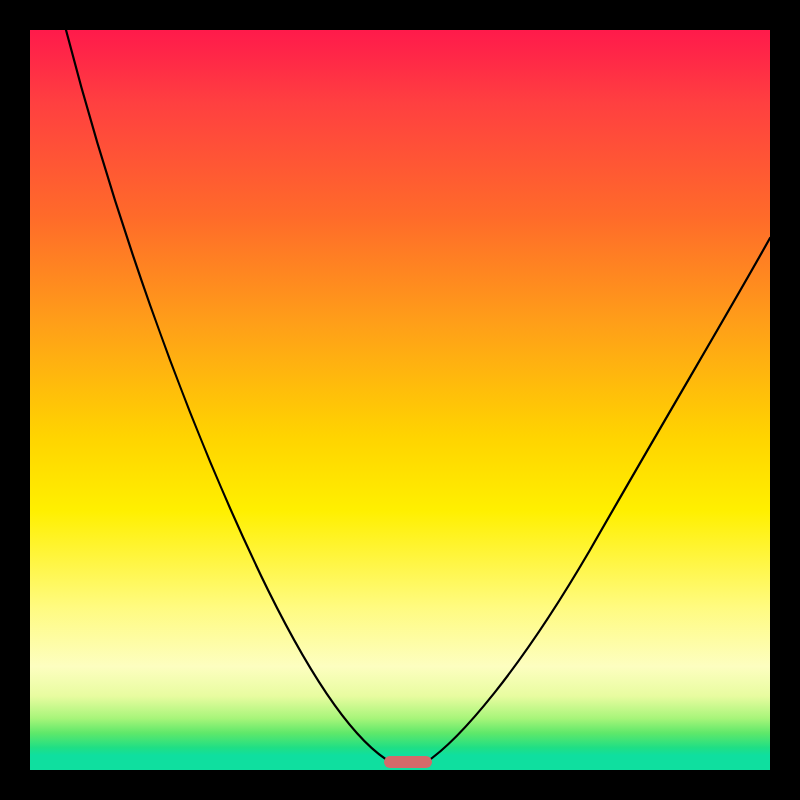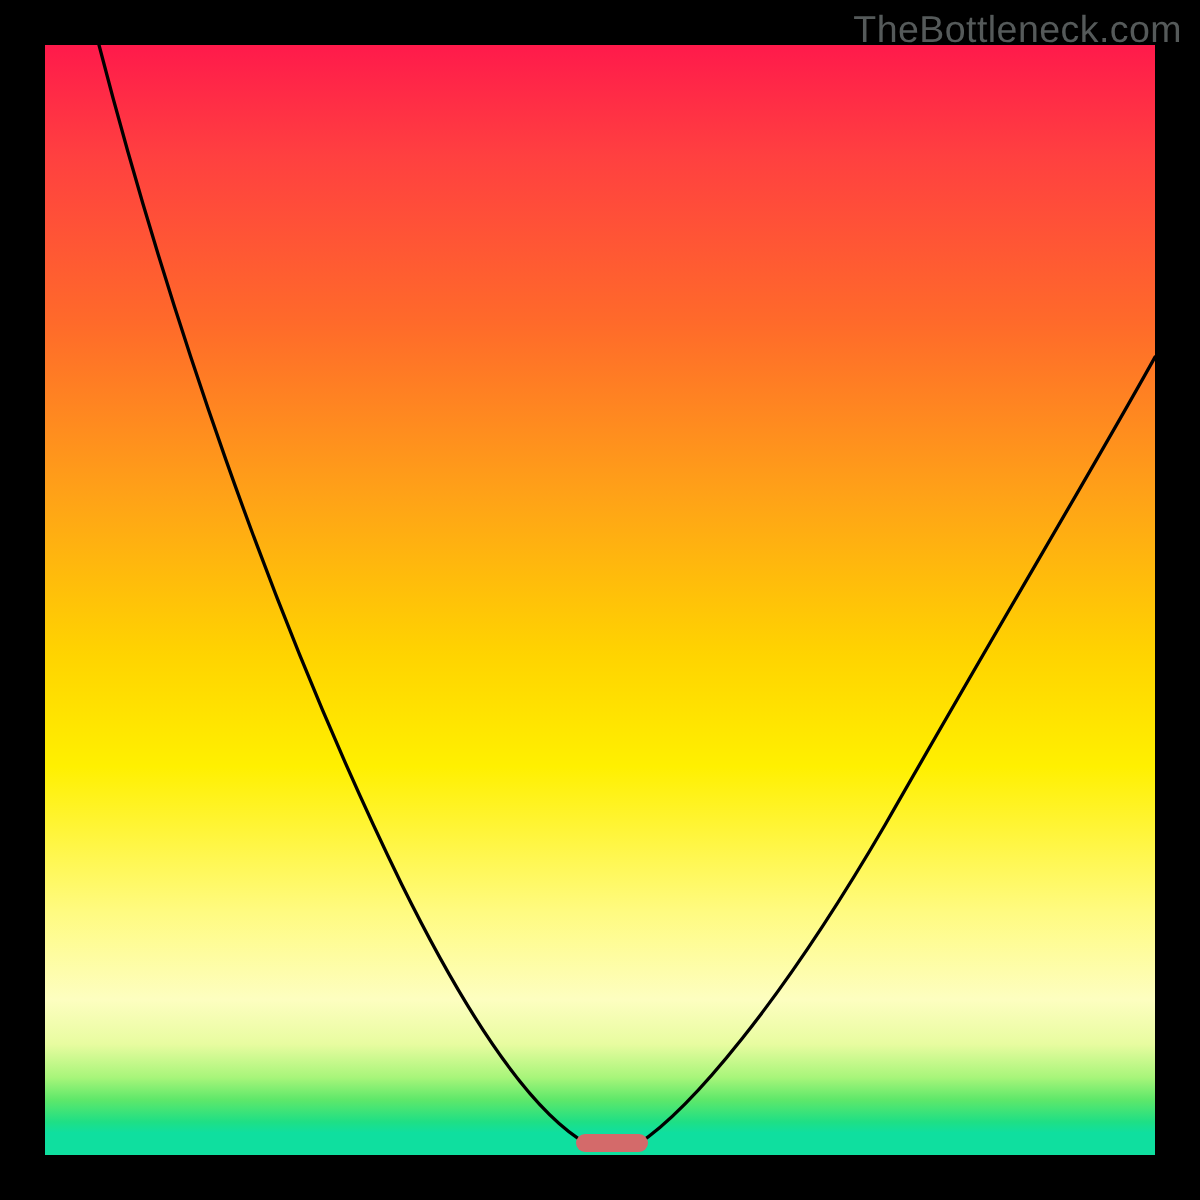--- a/index.html
+++ b/index.html
@@ -78,15 +78,14 @@
            C 80 170, 150 380, 238 560
            C 290 665, 330 715, 362 733"></path>
       <path class="curve" d="M 395 733
            C 430 710, 490 640, 560 520
            C 640 380, 700 280, 740 208"></path>
       <rect class="marker" x="354" y="726" width="48" height="12" rx="6" ry="6"></rect>
     </svg>
 
   </div>
 
-  <div class="watermark">TheBottleneck.com</div>
 
 </div>
 
 </body></html>

